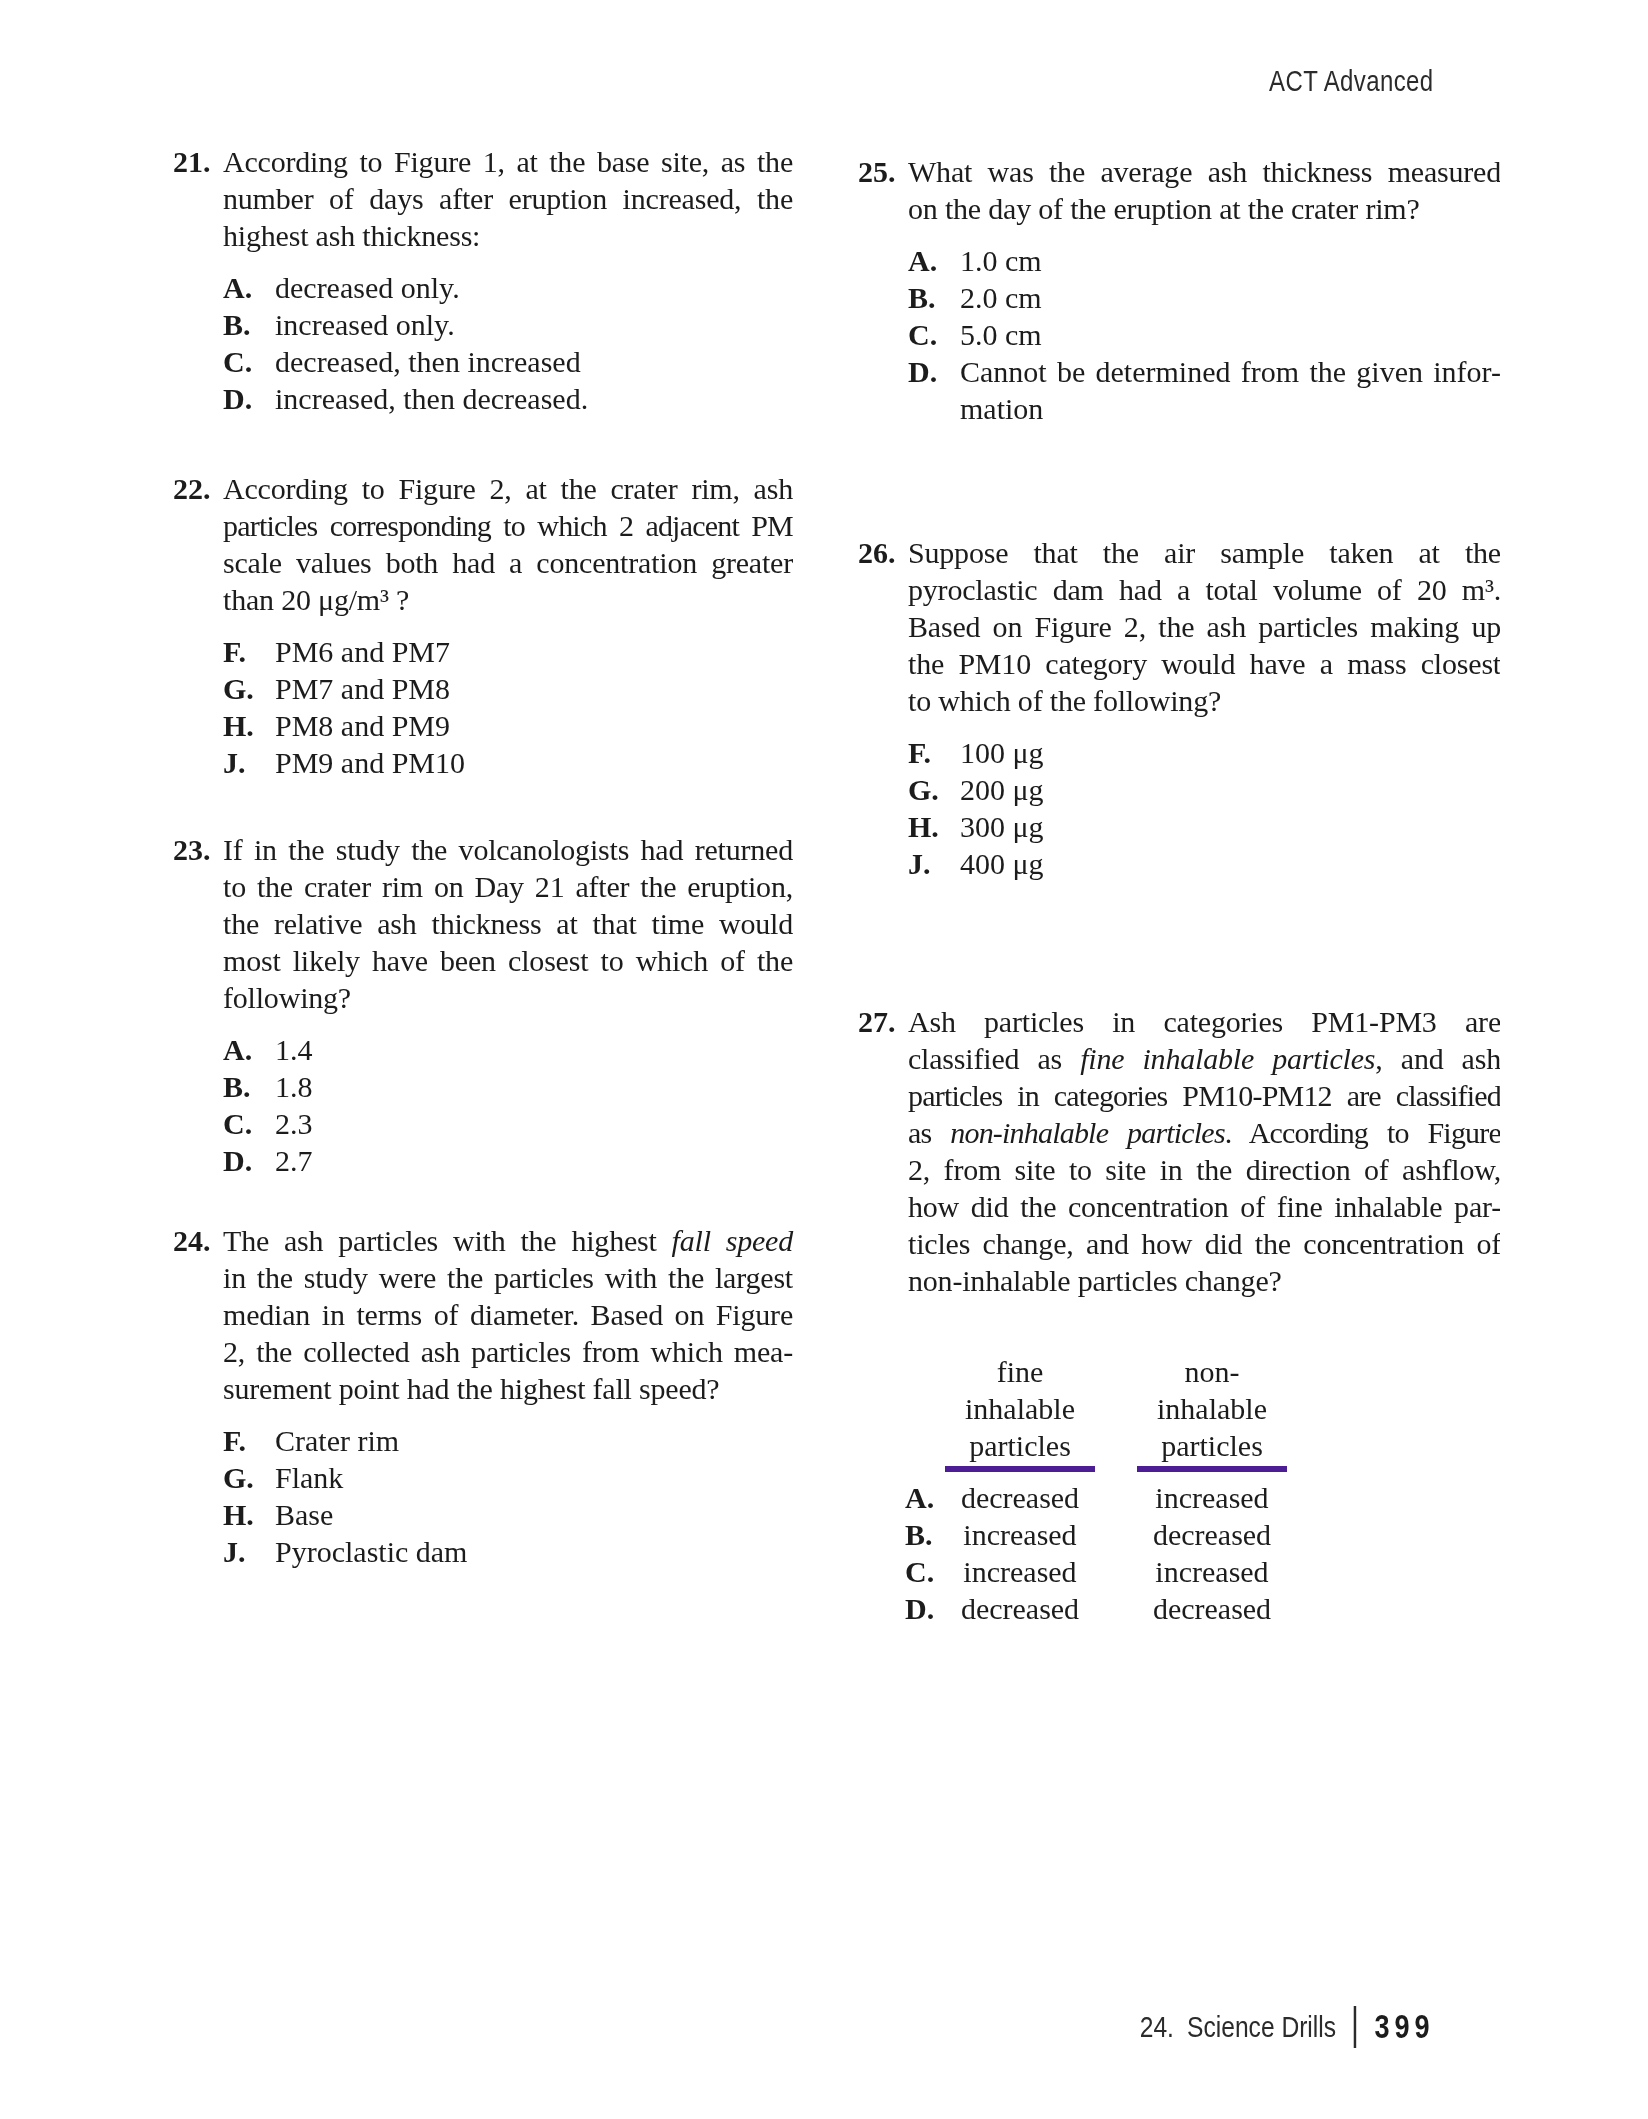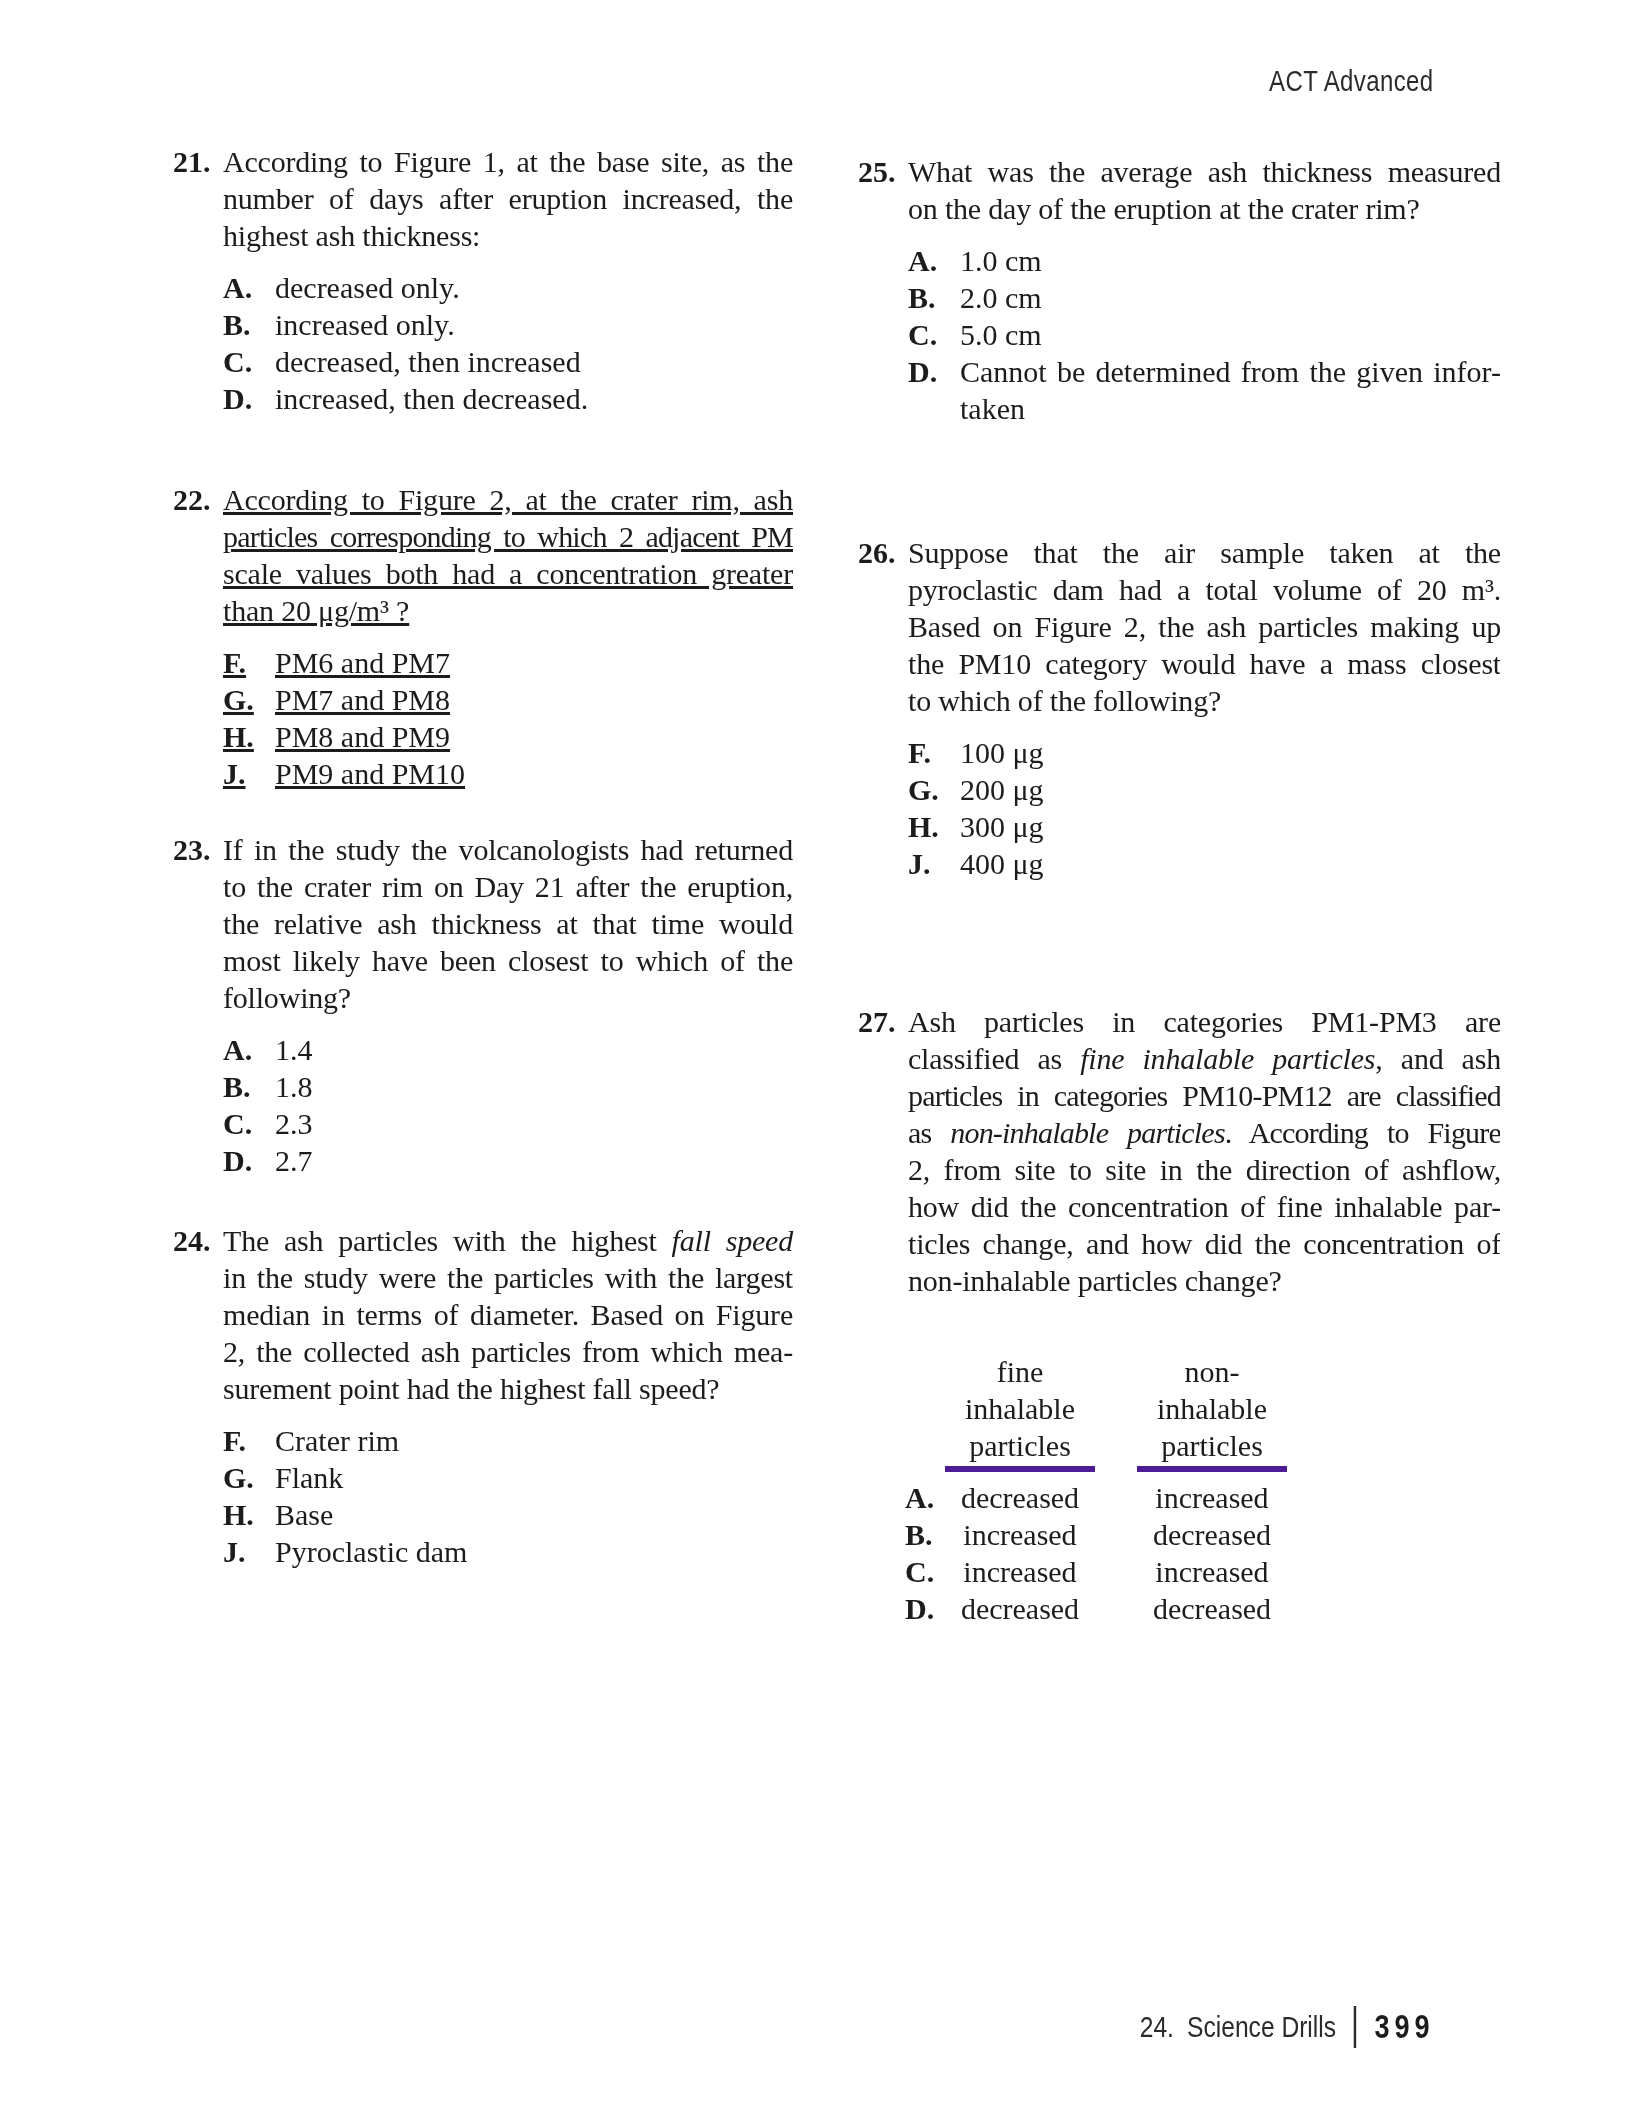--- a/index.html
+++ b/index.html
@@ -72,21 +72,21 @@
             <span class="opt-text">decreased, then increased</span>
           </div>
         <div class="opt">
             <span class="opt-letter">D.</span>
             <span class="opt-text">increased, then decreased.</span>
           </div>
       </div>
     </div>
   </div>
 
-  <div class="q q-left" style="top:468px;text-decoration:underline;">
+  <div class="q q-left" style="top:457px;">
     <span class="qnum">22.</span>
     <div class="qbody">
       <div class="qline"><span>According to Figure 2, at the crater rim, ash</span></div>
       <div class="qline tight"><span>particles corresponding to which 2 adjacent PM</span></div>
       <div class="qline"><span>scale values both had a concentration greater</span></div>
       <div class="qline last"><span>than 20 μg/m³ ?</span></div>
       <div class="opts">
         <div class="opt">
             <span class="opt-letter">F.</span>
             <span class="opt-text">PM6 and PM7</span>
@@ -180,21 +180,21 @@
             <span class="opt-text">2.0 cm</span>
           </div>
         <div class="opt">
             <span class="opt-letter">C.</span>
             <span class="opt-text">5.0 cm</span>
           </div>
         <div class="opt">
             <span class="opt-letter">D.</span>
             <span class="opt-text">
               <span class="optline j">Cannot be determined from the given infor-</span>
-              <span class="optline">taken</span>
+              <span class="optline">mation</span>
             </span>
           </div>
       </div>
     </div>
   </div>
 
   <div class="q q-right" style="top:521px;">
     <span class="qnum">26.</span>
     <div class="qbody">
       <div class="qline"><span>Suppose that the air sample taken at the</span></div>

